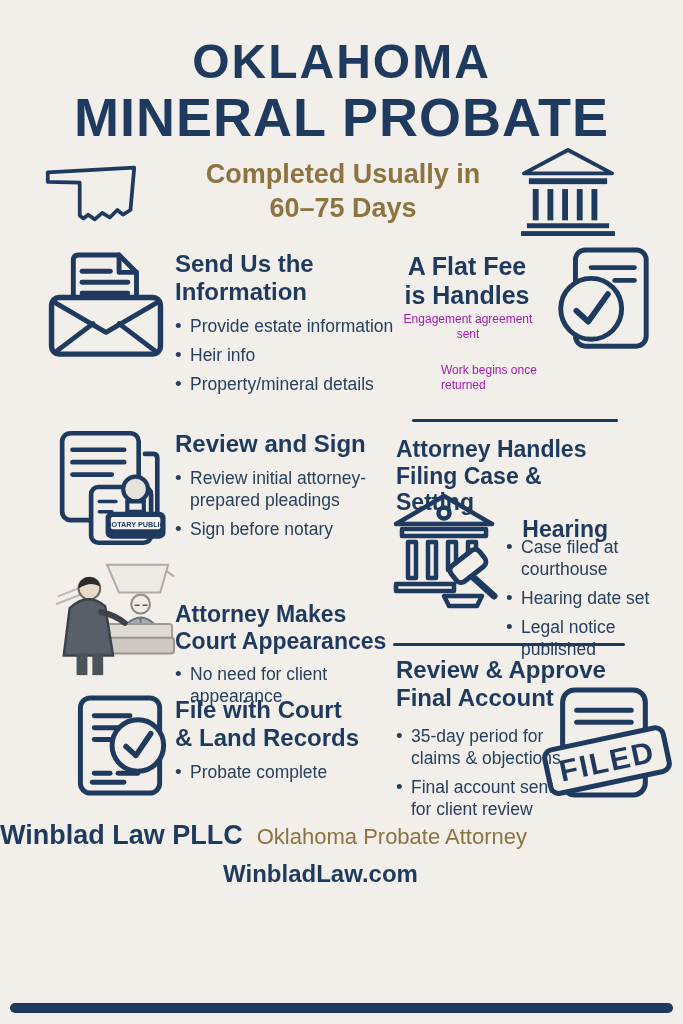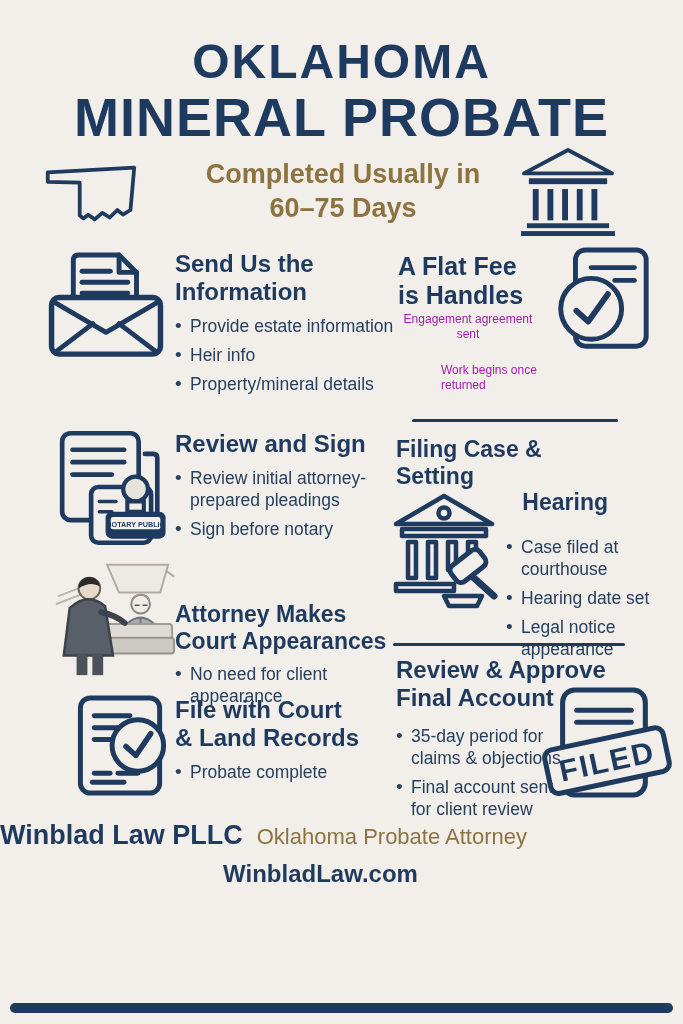--- a/index.html
+++ b/index.html
@@ -78,21 +78,21 @@
       <div>Send Us the</div>
       <div>Information</div>
     </div>
     <ul class="bullets">
       <li>Provide estate information</li>
       <li>Heir info</li>
       <li>Property/mineral details</li>
     </ul>
   </div>
 
-  <div class="abs step-h" style="left:398px;top:252px;width:138px;text-align:left;font-size:25px;">
+  <div class="abs step-h" style="left:398px;top:252px;width:138px;text-align:center;font-size:25px;">
     <div>A Flat Fee</div>
     <div>is Handles</div>
   </div>
   <div class="abs" style="left:542px;top:246px;">
     <svg width="118" height="110" viewBox="0 0 112 112">
       <rect x="30" y="4" width="72" height="98" rx="10" fill="none" stroke="#1e3a5f" stroke-width="5"></rect>
       <line x1="46" y1="22" x2="90" y2="22" stroke="#1e3a5f" stroke-width="5" stroke-linecap="round"></line>
       <line x1="70" y1="35" x2="90" y2="35" stroke="#1e3a5f" stroke-width="5" stroke-linecap="round"></line>
       <circle cx="46" cy="64" r="31" fill="#f2eee9" stroke="#1e3a5f" stroke-width="5"></circle>
       <path d="M31,66 L43,77 L63,49" fill="none" stroke="#1e3a5f" stroke-width="6" stroke-linecap="round" stroke-linejoin="round"></path>
@@ -126,20 +126,21 @@
   </div>
   <div class="abs" style="left:175px;top:430px;width:222px;">
     <div class="step-h">Review and Sign</div>
     <ul class="bullets" style="width:212px;">
       <li>Review initial attorney-prepared pleadings</li>
       <li>Sign before notary</li>
     </ul>
   </div>
 
   <div class="abs step-h sm" style="left:396px;top:436px;width:212px;">
+    <div>Attorney Handles</div>
     <div>Filing Case &amp; Setting</div>
     <div style="text-align:right;">Hearing</div>
   </div>
   <div class="abs" style="left:388px;top:492px;">
     <svg width="112" height="118" viewBox="0 0 112 118">
       <g stroke="#1e3a5f" stroke-width="4.5" fill="none" stroke-linejoin="round">
         <path d="M56,4 L104,32 L8,32 Z"></path>
         <circle cx="56" cy="21" r="5.5"></circle>
         <rect x="14" y="37" width="84" height="7"></rect>
         <rect x="20" y="50" width="8" height="36"></rect>
@@ -152,21 +153,21 @@
         <rect x="62" y="64" width="36" height="20" rx="6" fill="#f2eee9" stroke="#1e3a5f" stroke-width="5"></rect>
       </g>
       <line x1="86" y1="86" x2="106" y2="104" stroke="#1e3a5f" stroke-width="7" stroke-linecap="round"></line>
       <path d="M56,104 h38 l-5,10 h-28 Z" fill="#f2eee9" stroke="#1e3a5f" stroke-width="4.5" stroke-linejoin="round"></path>
     </svg>
   </div>
   <div class="abs" style="left:506px;top:527px;width:168px;">
     <ul class="bullets">
       <li>Case filed at courthouse</li>
       <li>Hearing date set</li>
-      <li>Legal notice appearance</li>
+      <li>Legal notice published</li>
     </ul>
   </div>
 
   <div class="abs divider" style="left:393px;top:643px;width:232px;"></div>
 
   <div class="abs" style="left:50px;top:558px;">
     <svg width="128" height="122" viewBox="0 0 130 122">
       <g stroke="#bcb6ae" stroke-width="2" fill="none">
         <path d="M8,38 L44,24"></path>
         <path d="M6,46 L42,32"></path>

